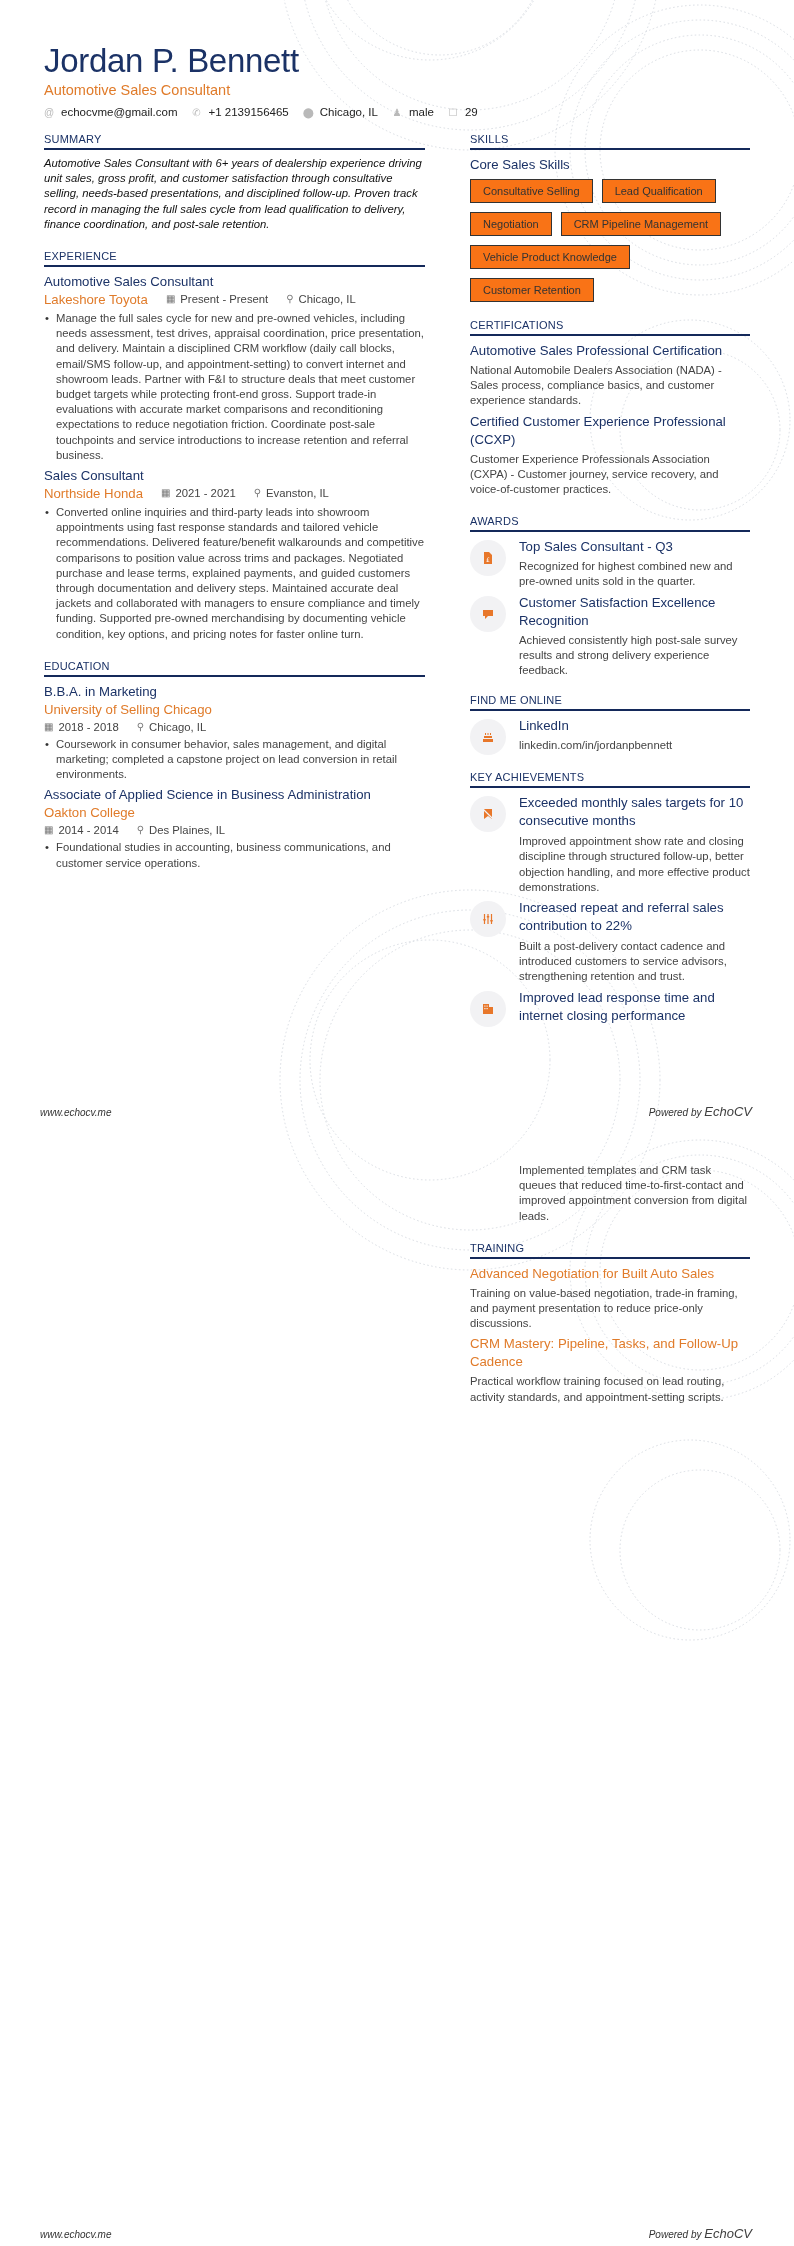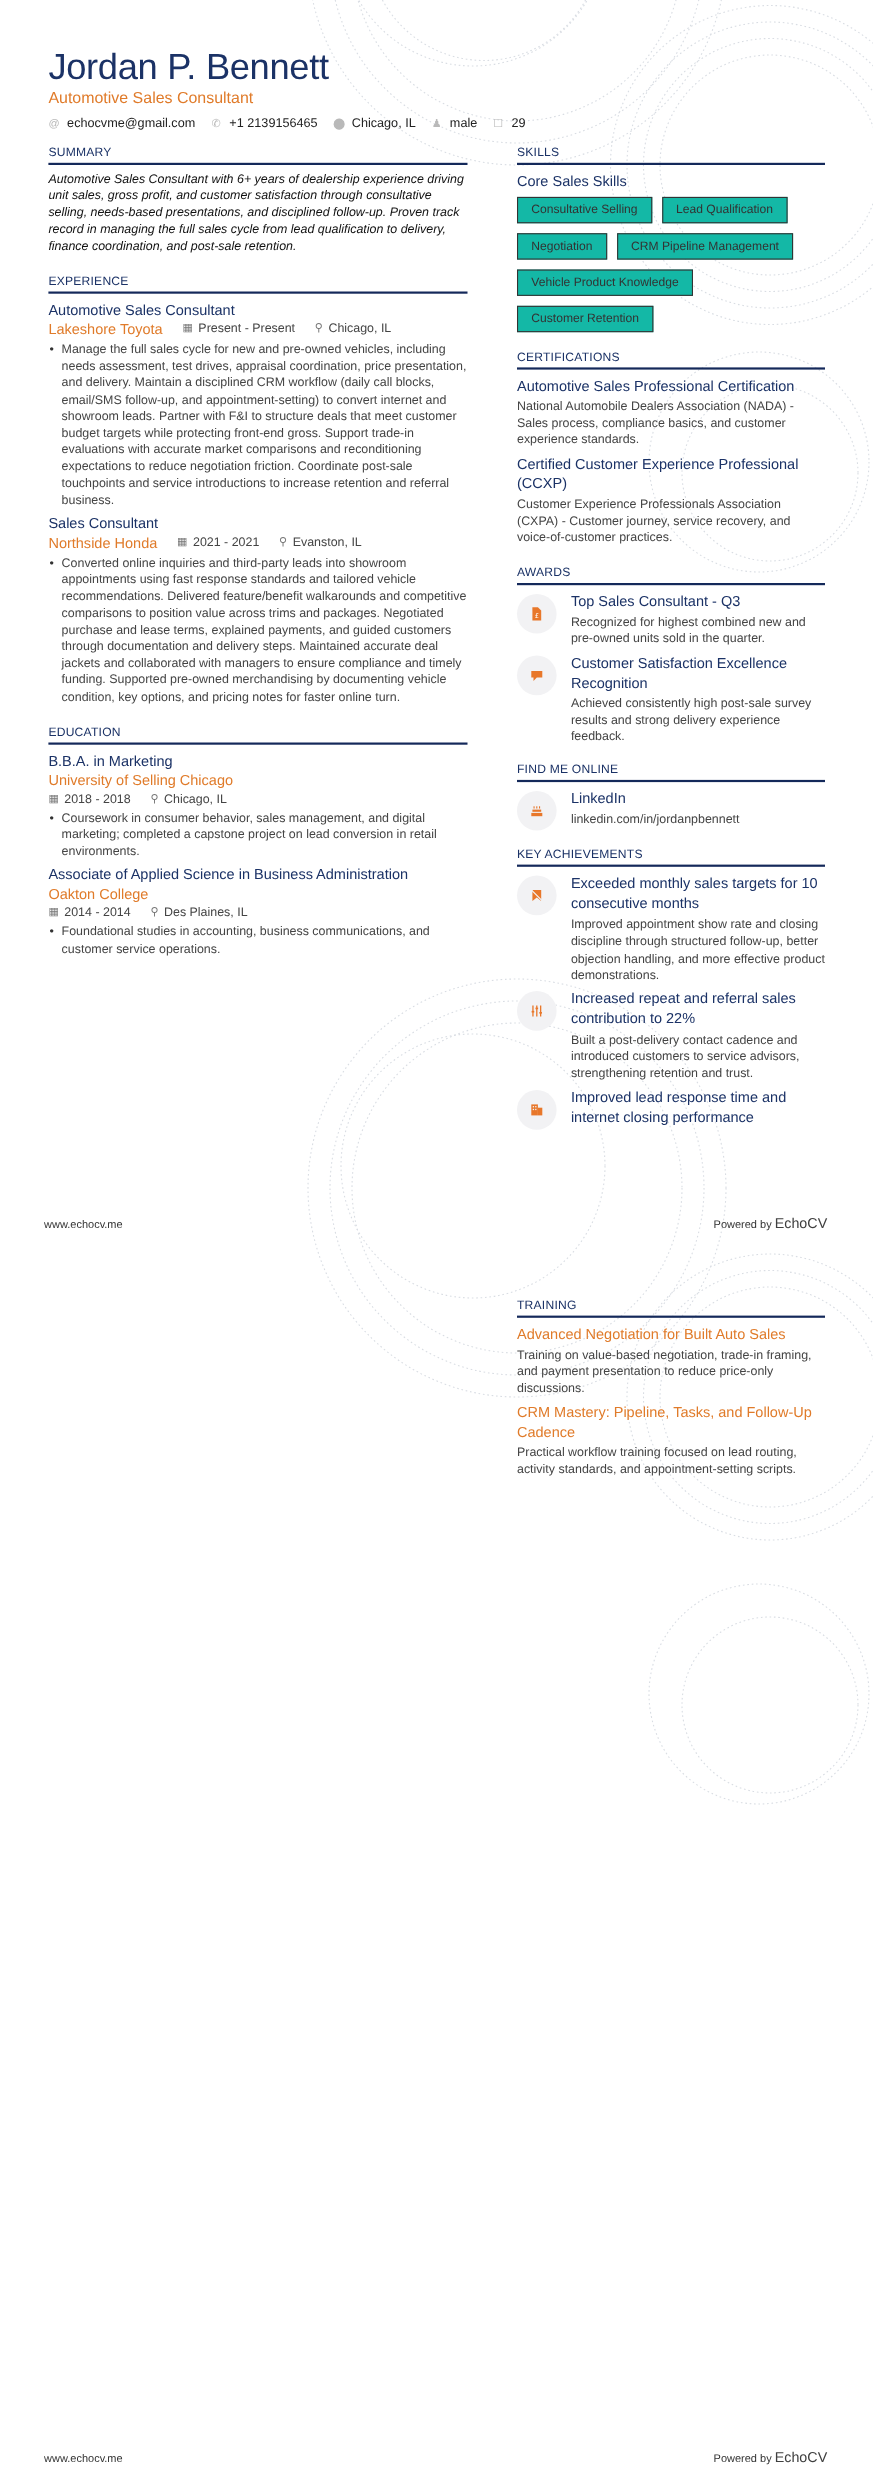--- a/index.html
+++ b/index.html
@@ -21,27 +21,27 @@
   .meta { display: flex; align-items: center; font-size: 11.3px; color: #444; line-height: 16px; }
   .meta .ic { color: #777; font-size: 10px; margin-right: 5px; }
   .meta .grp { display: flex; align-items: center; margin-right: 18px; }
   .row-sub { display: flex; align-items: flex-start; }
   .row-sub .item-sub { margin-right: 18px; }
   ul.bullets { list-style: none; margin-top: 2px; }
   ul.bullets li { position: relative; padding-left: 12px; font-size: 11.3px; line-height: 15.2px; color: #444; }
   ul.bullets li::before { content: "•"; position: absolute; left: 1px; top: 0; color: #333; }
   .skill-group-title { font-size: 13.2px; color: #1b3266; margin-bottom: 5px; line-height: 18px; }
   .chips { display: flex; flex-wrap: wrap; }
-  .chip { border: 1px solid #333; font-size: 11px; color: #333; padding: 4px 12px; margin: 0 9px 9px 0; line-height: 14px; background: #14b8a6; }
+  .chip { border: 1px solid #333; font-size: 11px; color: #333; padding: 4px 12px; margin: 0 9px 9px 0; line-height: 14px; background: #f97316; }
   .desc { font-size: 11.3px; line-height: 15.2px; color: #444; }
   .icon-item { display: flex; margin-bottom: 4px; }
   .icon-circle { width: 36px; height: 36px; border-radius: 50%; background: #f2f2f4; flex: 0 0 36px; display: flex; align-items: center; justify-content: center; margin-right: 13px; margin-top: 2px; }
   .icon-circle svg { width: 14px; height: 14px; }
   .icon-body { flex: 1; }
-  .footer { position: absolute; left: 40px; width: 712px; display: flex; justify-content: space-between; align-items: baseline; font-size: 10px; color: #333; }
+  .footer { position: absolute; left: 40px; width: 712px; display: flex; justify-content: space-between; align-items: baseline; font-size: 10px; color: #333; font-style: italic; }
   .footer .brand { font-size: 13px; color: #404040; }
 </style>
 </head>
 <body>
 
 <svg class="deco" style="left:0;top:0" width="794" height="2246" viewBox="0 0 794 2246">
   <g fill="none" stroke="#d9dde3" stroke-width="1" stroke-dasharray="1.5 2.5">
     <circle cx="470" cy="-40" r="170"></circle>
       <circle cx="470" cy="-40" r="150"></circle>
       <circle cx="470" cy="-40" r="190"></circle>
@@ -302,20 +302,21 @@
     </div>
   </section>
 </div>
 
 <div class="footer" style="top:1104px">
   <span>www.echocv.me</span>
   <span><span>Powered by</span> <span class="brand">EchoCV</span></span>
 </div>
 
 <div class="col-right" style="top:1163px">
+  <div class="desc" style="margin-left:49px">Implemented templates and CRM task queues that reduced time-to-first-contact and improved appointment conversion from digital leads.</div>
 
   <section style="margin-top:18px">
     <div class="sec-title">Training</div>
     <div>
       <div class="item-sub">Advanced Negotiation for Built Auto Sales</div>
       <div class="desc" style="margin-top:3px">Training on value-based negotiation, trade-in framing, and payment presentation to reduce price-only discussions.</div>
     </div>
     <div style="margin-top:4px">
       <div class="item-sub">CRM Mastery: Pipeline, Tasks, and Follow-Up Cadence</div>
       <div class="desc" style="margin-top:3px">Practical workflow training focused on lead routing, activity standards, and appointment-setting scripts.</div>

